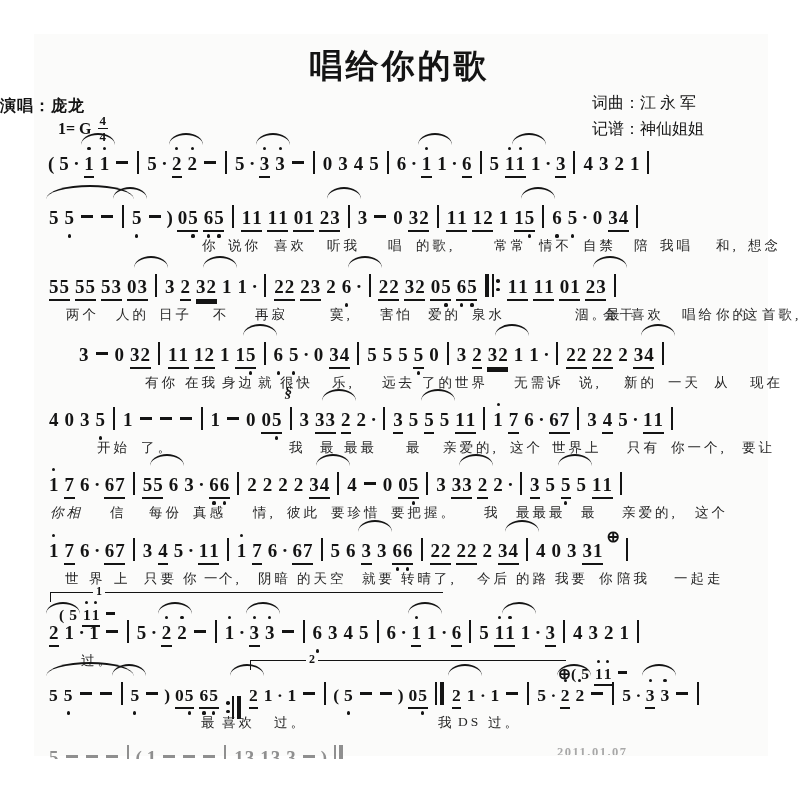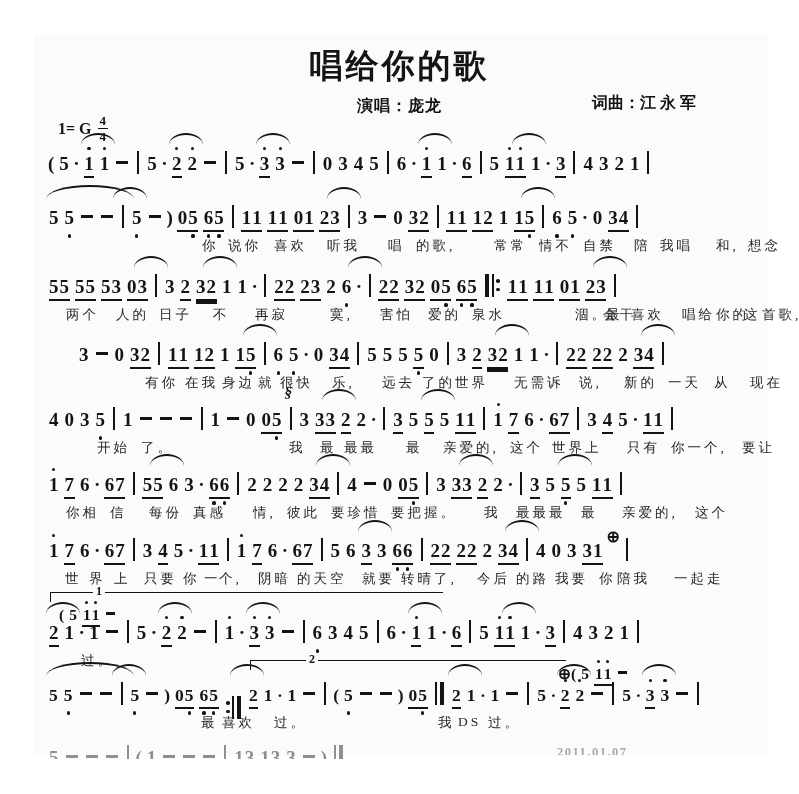--- a/index.html
+++ b/index.html
@@ -5,23 +5,23 @@
   html,body{margin:0;padding:0;}
   body{
     width:799px;height:794px;position:relative;overflow:hidden;
     background:#ffffff;color:#141414;
     font-family:"Liberation Serif", serif;
   }
   .scanbg{position:absolute;left:34px;top:34px;width:734px;height:722px;background:#fbfbfa;}
   
   .title{position:absolute;top:44px;left:0;width:100%;text-align:center;
          font-size:33px;font-weight:700;letter-spacing:3px;}
-  .performer{position:absolute;top:96px;left:0;width:100%;text-align:center;
+  .performer{position:absolute;top:96px;left:0;width:100%;text-align:left;
          font-size:16px;font-weight:700;letter-spacing:1px;}
-  .credits{position:absolute;left:592px;top:90px;font-size:16px;font-weight:700;
+  .credits{position:absolute;left:592px;top:90px;font-size:16px;font-weight:400;
          line-height:26px;white-space:nowrap;}
   .keysig{position:absolute;left:58px;top:114px;font-size:16px;font-weight:700;
          display:flex;align-items:center;gap:6px;}
   .meter{display:inline-flex;flex-direction:column;align-items:center;line-height:1;
          font-size:13px;font-weight:700;}
   .meter .num{border-bottom:1.6px solid #141414;padding:0 2px 1px;}
   .meter .den{padding-top:1px;}
   
   .sys{position:absolute;left:0;width:799px;height:62px;}
   .sys.faded{color:#8f8f8f;}
@@ -70,20 +70,21 @@
 </head>
 <body>
 
 <div class="scanbg"></div>
 
 <div class="title">唱给你的歌</div>
 <div class="performer">演唱：庞龙</div>
 
 <div class="credits">
   <div>词曲：江 永 军</div>
+  <div>记谱：神仙姐姐</div>
 </div>
 
 <div class="keysig">
   <span>1= G</span>
   <span class="meter">
     <span class="num">4</span>
     <span class="den">4</span>
   </span>
 </div>
 
@@ -234,21 +235,21 @@
           <span class="bl"></span>
         </span><span class="grp"><span class="dg">2</span></span><span class="grp"><span class="dg">2</span></span><span class="grp"><span class="dg">2</span></span><span class="grp"><span class="dg">2</span></span><span class="grp u1"><span class="dg">3</span><span class="dg">4</span></span><span class="slur"></span><span class="bw">
           <span class="bl"></span>
         </span><span class="grp"><span class="dg">4</span></span><span class="dash"></span><span class="grp"><span class="dg">0</span></span><span class="grp u1"><span class="dg">0</span><span class="dg">5<i class="db"></i></span></span><span class="bw">
           <span class="bl"></span>
         </span><span class="grp"><span class="dg">3</span></span><span class="grp u1"><span class="dg">3</span><span class="dg">3</span></span><span class="slur"></span><span class="grp u1"><span class="dg">2</span></span><span class="grp"><span class="dg">2</span></span><span class="ndot">·</span><span class="bw">
           <span class="bl"></span>
         </span><span class="grp u1"><span class="dg">3</span></span><span class="grp"><span class="dg">5</span></span><span class="grp u1"><span class="dg">5<i class="db"></i></span></span><span class="slur"></span><span class="grp"><span class="dg">5</span></span><span class="grp u1"><span class="dg">1</span><span class="dg">1</span></span><span class="bw">
           <span class="bl"></span>
         </span></div>
-      <span class="lyr" style="left: 66px;">你相</span>
+      <span class="lyr" style="left: 50px; font-style: italic;">你相</span>
       <span class="lyr" style="left: 110px;">信</span>
       <span class="lyr" style="left: 149px;">每份</span>
       <span class="lyr" style="left: 193px;">真感</span>
       <span class="lyr" style="left: 253px;">情,</span>
       <span class="lyr" style="left: 287px;">彼此</span>
       <span class="lyr" style="left: 331px;">要珍惜</span>
       <span class="lyr" style="left: 391px;">要把握。</span>
       <span class="lyr" style="left: 484px;">我</span>
       <span class="lyr" style="left: 516px; font-family: Liberation Mono, monospace;">最最最</span>
       <span class="lyr" style="left: 581px;">最</span>

